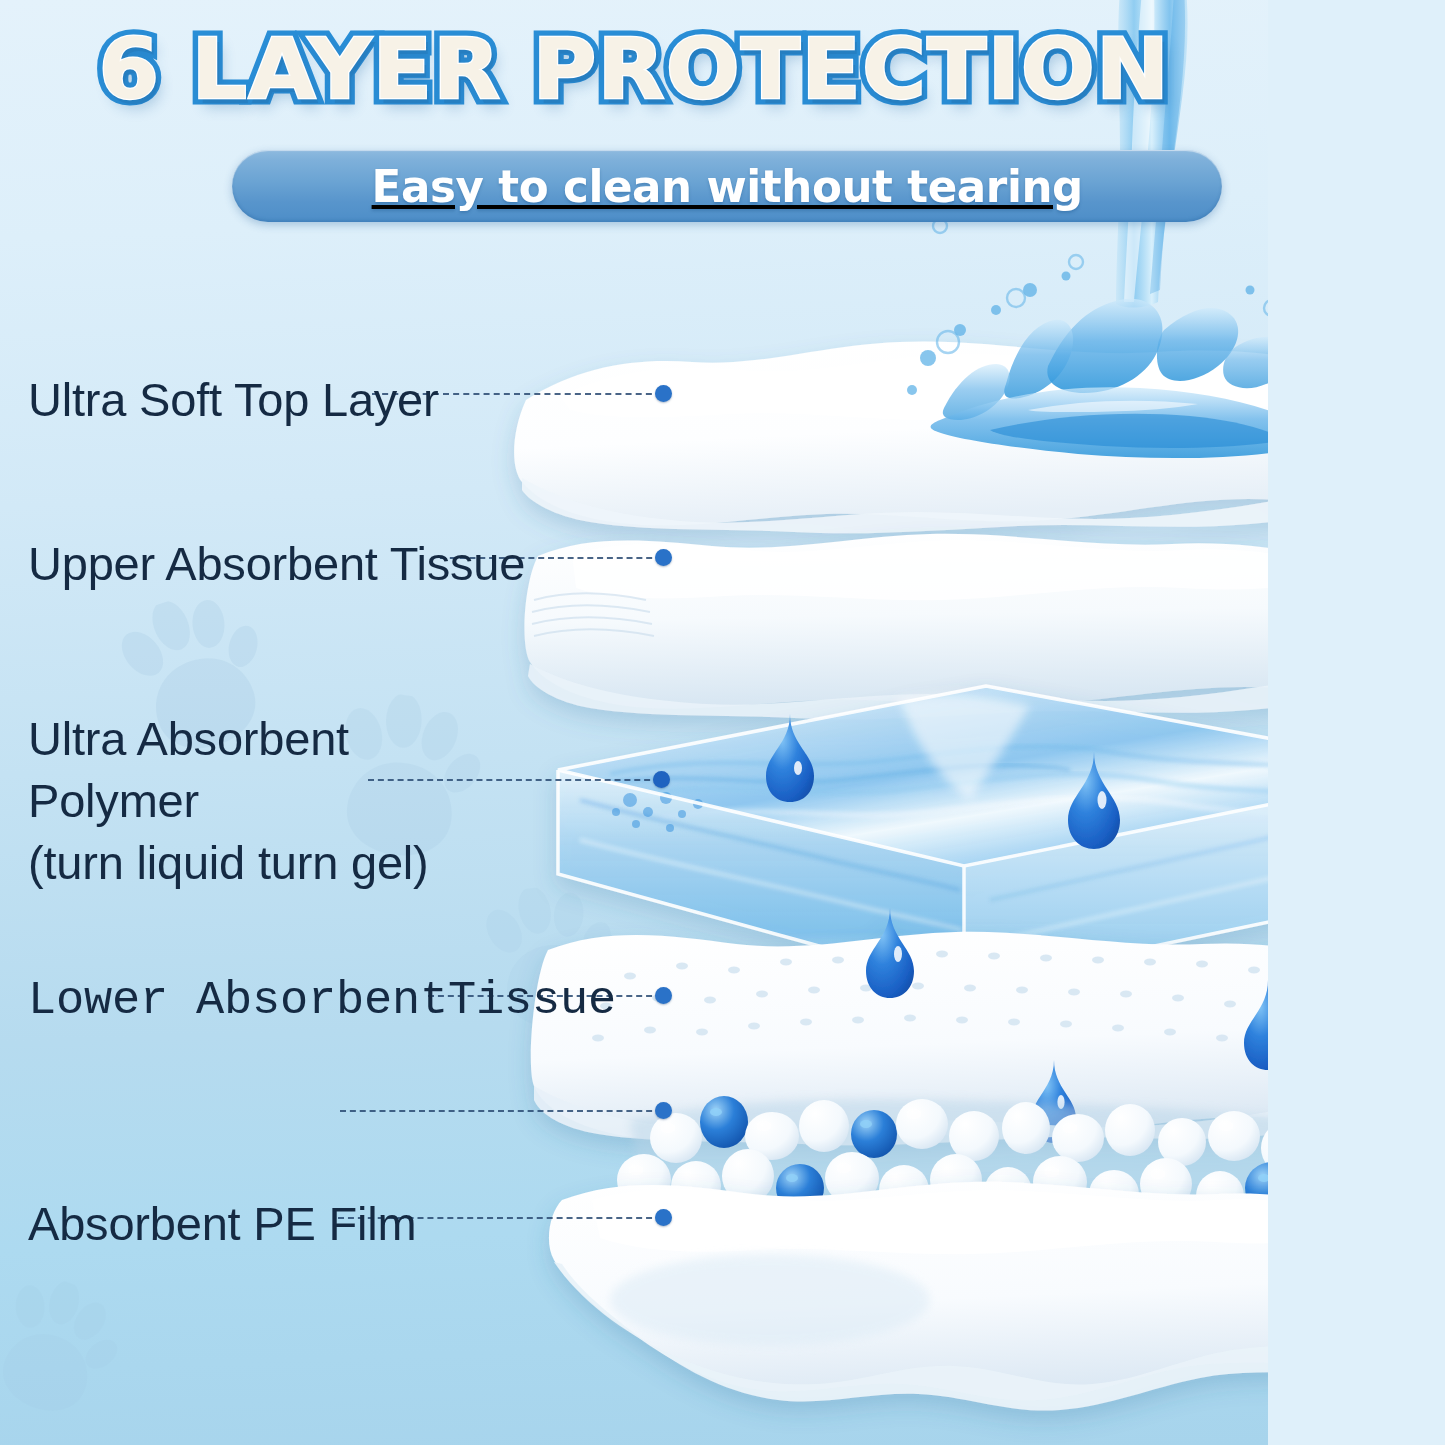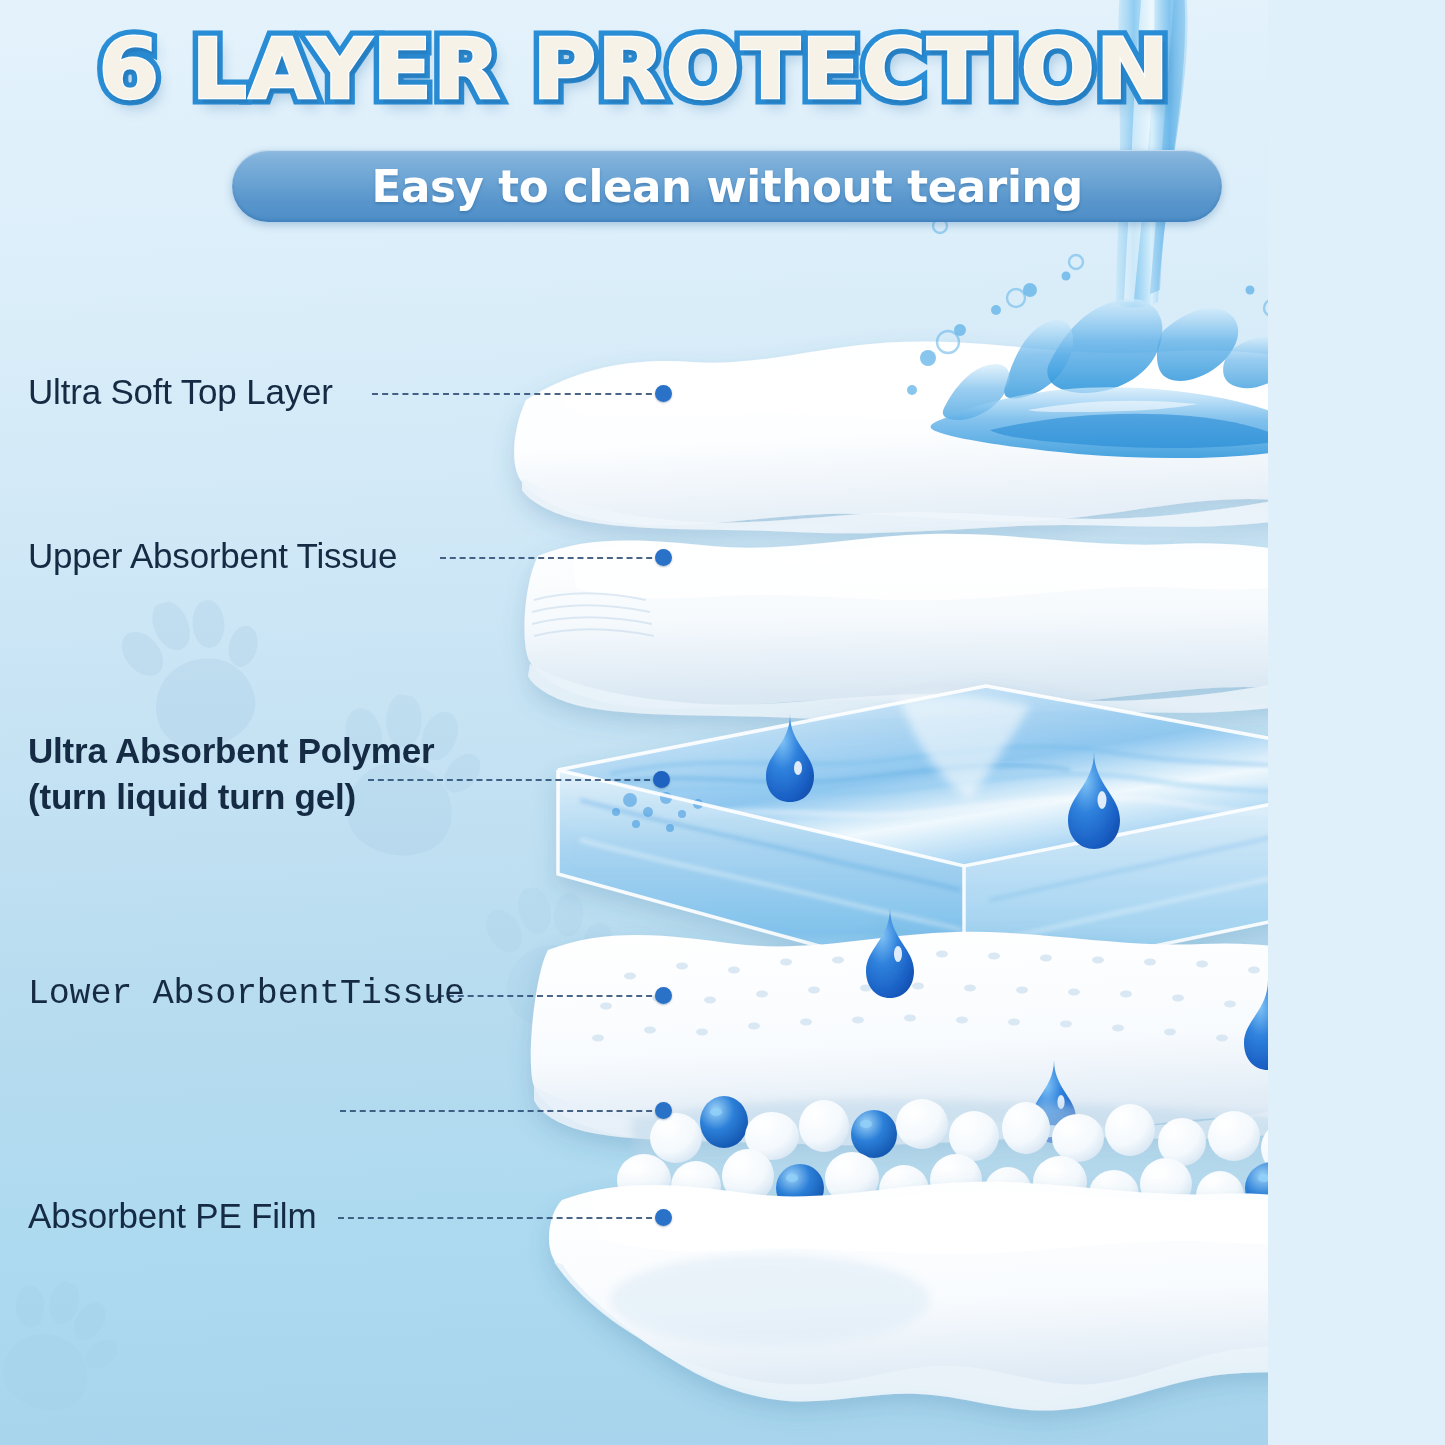--- a/index.html
+++ b/index.html
@@ -50,42 +50,42 @@
   }
 
   
   #subtitle-pill{
     position:absolute;left:232px;top:150px;width:990px;height:72px;
     border-radius:38px;z-index:42;
     background:linear-gradient(180deg,#8ebadf 0%,#7eb0da 14%,#6aa3d3 45%,#5895cc 72%,#4d8ec8 100%);
     box-shadow:0 3px 9px rgba(40,100,160,.3),
                inset 0 1px 1px rgba(255,255,255,.55),
                inset 0 -2px 3px rgba(30,90,150,.25);
-    display:flex;align-items:center;justify-content:center;
+    display:flex;align-items:center;justify-content:center;text-decoration:underline;
   }
   #subtitle-pill span{
     font-family:"DejaVu Sans","Liberation Sans",sans-serif;
     font-weight:700;font-size:44px;color:#ffffff;
     letter-spacing:-.4px;transform:scaleX(.99);
     text-shadow:0 2px 3px rgba(30,85,140,.35);
     white-space:nowrap;
   }
 
   
   #water{position:absolute;left:820px;top:-10px;width:560px;height:470px;z-index:30;pointer-events:none;}
 
   
   #stack{position:absolute;left:430px;top:300px;width:1015px;height:1145px;z-index:20;}
   #stack svg{display:block;}
 
   
   .label{
     position:absolute;z-index:60;
     font-family:"Liberation Sans","DejaVu Sans",sans-serif;
-    font-size:35px;font-weight:400;color:#152a43;
+    font-size:47px;font-weight:400;color:#152a43;
     letter-spacing:-.2px;white-space:nowrap;
   }
   .label.two-line{white-space:normal;line-height:1.32;}
   .leader{
     position:absolute;z-index:59;height:0;
     border-top:2px dashed #2a4a72;opacity:.85;
   }
   .leader-dot{
     position:absolute;z-index:61;width:17px;height:17px;border-radius:50%;
     background:#2a72c8;box-shadow:0 1px 2px rgba(20,60,110,.35);
@@ -655,21 +655,21 @@
   <div class="leader-dot" style="left:655px;top:1209px;"></div>
 
   <div class="label" style="left:28px;top:372px;">
     <span>Ultra Soft Top Layer</span>
   </div>
 
   <div class="label" style="left:28px;top:536px;">
     <span>Upper Absorbent Tissue</span>
   </div>
 
-  <div class="label two-line" style="left:28px;top:728px;width:470px;font-weight:bold;">
+  <div class="label two-line" style="left:28px;top:708px;width:470px;">
     <div>Ultra Absorbent Polymer</div>
     <div>(turn liquid turn gel)</div>
   </div>
 
   <div class="label" style="left:28px;top:974px;font-family:Liberation Mono, monospace;">
     <span>Lower AbsorbentTissue</span>
   </div>
 
 
   <div class="label" style="left:28px;top:1196px;">

